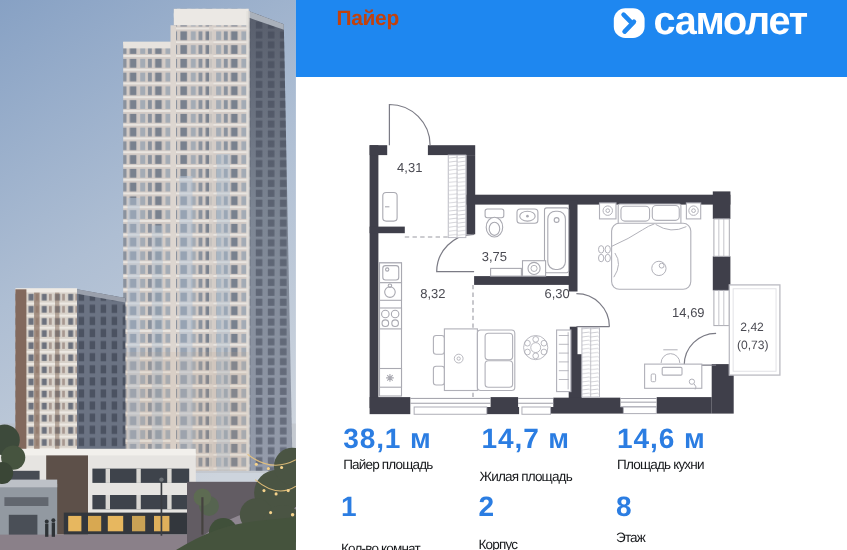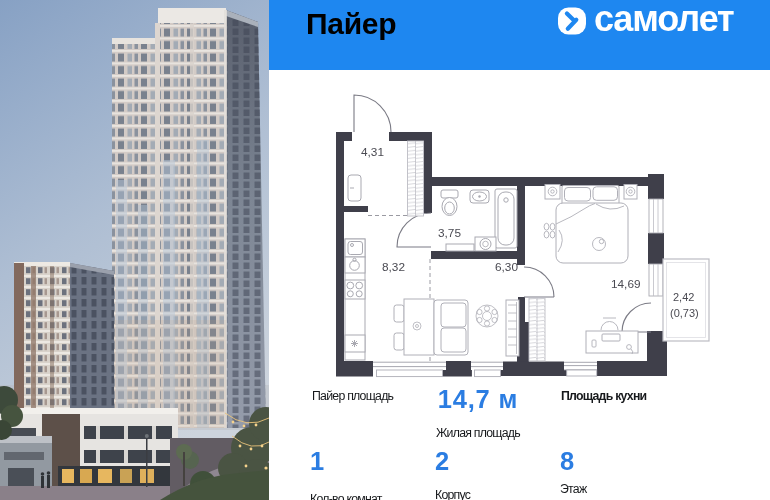--- a/index.html
+++ b/index.html
@@ -150,21 +150,21 @@
 
   <g fill="#2e3236">
     <rect x="41" y="476" width="3" height="12"></rect>
     <rect x="47" y="475" width="3" height="13"></rect>
     <circle cx="42.5" cy="474" r="1.8"></circle>
     <circle cx="48.5" cy="473" r="1.8"></circle>
   </g>
 </svg>
 
 <div class="abs" style="left:269px;top:0;width:501px;height:70px;background:#1e87f0;"></div>
-<div class="abs" style="left:306px;top:7px;font-size:30px;font-weight:600;color:#000000;letter-spacing:-0.3px;">Пайер</div>
+<div class="abs" style="left:306px;top:7px;font-size:19px;font-weight:600;color:#c2410c;letter-spacing:-0.3px;">Пайер</div>
 <svg class="abs" style="left:557px;top:7px" width="30" height="28" viewBox="0 0 30 28">
   <rect x="1" y="0.5" width="28" height="27" rx="10.5" fill="#ffffff"></rect>
   <path d="M9.9,6.4 L16.6,13.1" stroke="#1e87f0" stroke-width="4.2" stroke-linecap="round" fill="none"></path>
   <path d="M19.3,12.8 L10.8,21.7" stroke="#1e87f0" stroke-width="4.2" stroke-linecap="round" fill="none"></path>
 </svg>
 <div class="abs" style="left:594px;top:-2.5px;font-size:36px;font-weight:700;color:#fff;letter-spacing:-1.1px;">самолет</div>
 
 <svg class="abs" style="left:269px;top:80px" width="501" height="310" viewBox="269 80 501 310">
   <defs>
     <pattern id="hatch" width="8" height="3.7" patternUnits="userSpaceOnUse">
@@ -376,28 +376,30 @@
       <text x="611" y="288">14,69</text>
     </g>
     <g fill="#4a4a52" font-family="Liberation Sans, sans-serif" font-size="11">
       <text x="673" y="301">2,42</text>
       <text x="670" y="317">(0,73)</text>
     </g>
   </g>
 </svg>
 
 <div class="abs" style="left:312px;top:387px;">
+  <div class="num">38,1 м</div>
   <div class="lbl" style="margin-top:3px;">Пайер площадь</div>
 </div>
 <div class="abs" style="left:436px;top:387px;text-align:center;">
   <div class="num">14,7 м</div>
   <div class="lbl" style="margin-top:14px;">Жилая площадь</div>
 </div>
 <div class="abs" style="left:561px;top:387px;">
-  <div class="lbl" style="margin-top:3px;font-weight:bold;">Площадь кухни</div>
+  <div class="num">14,6 м</div>
+  <div class="lbl" style="margin-top:3px;">Площадь кухни</div>
 </div>
 
 <div class="abs" style="left:310px;top:449px;">
   <div class="num">1</div>
   <div class="lbl" style="margin-top:18px;">Кол-во комнат</div>
 </div>
 <div class="abs" style="left:435px;top:449px;">
   <div class="num">2</div>
   <div class="lbl" style="margin-top:14px;">Корпус</div>
 </div>

